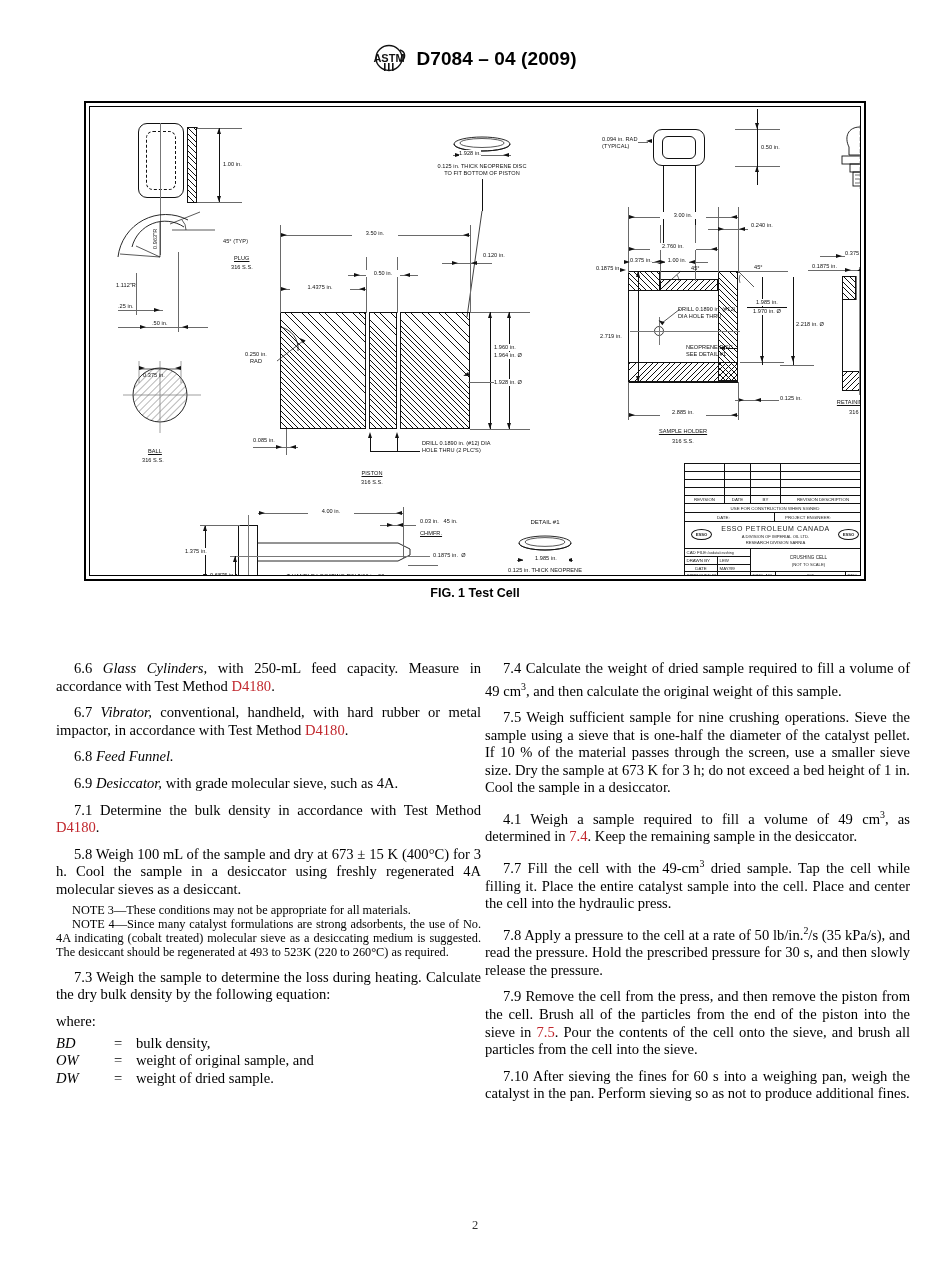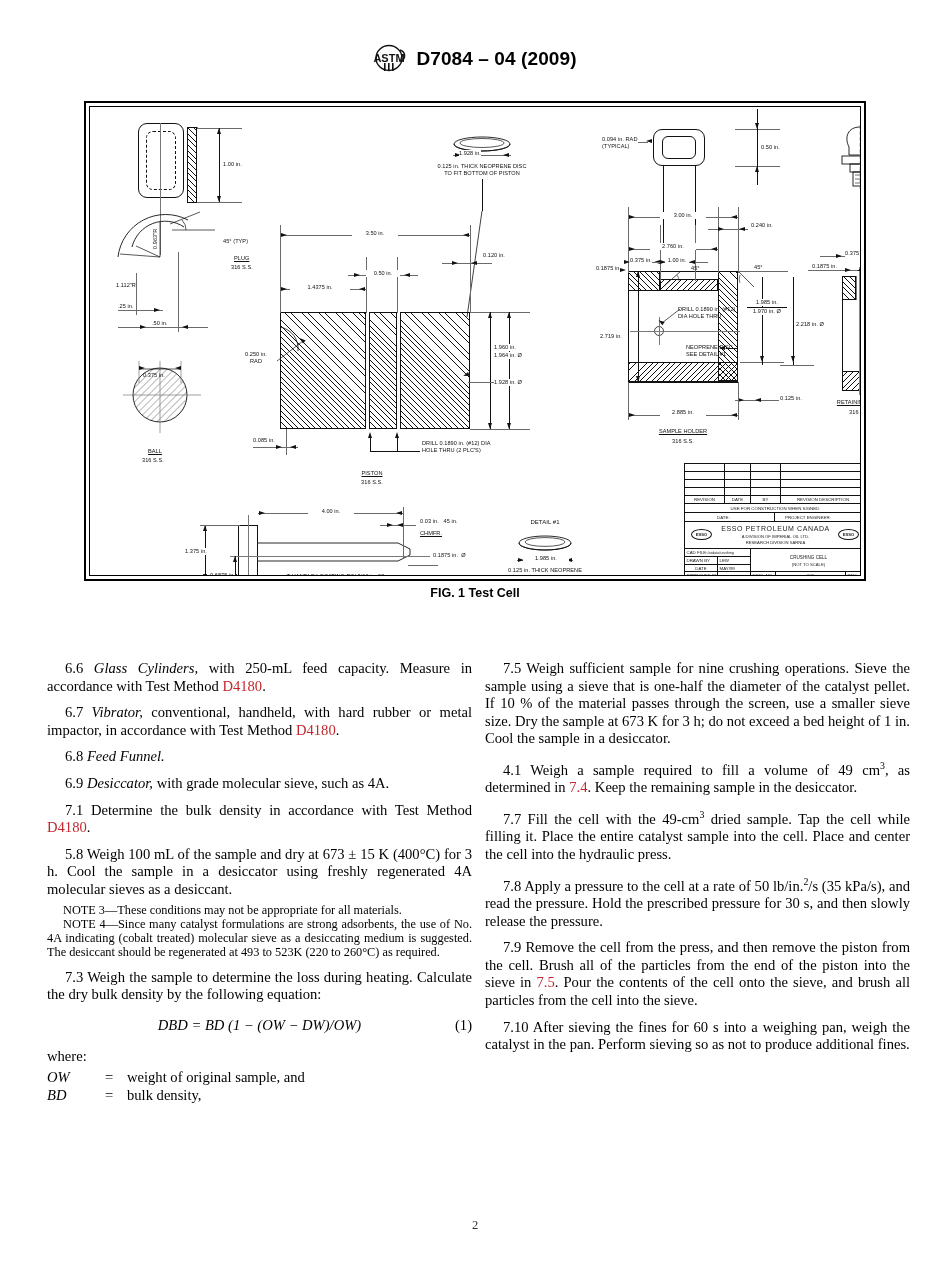--- a/index.html
+++ b/index.html
@@ -147,21 +147,21 @@
 
   
   .col {
     position: absolute;
     top: 660px;
     width: 425px;
     font-size: 14.6px;
     line-height: 17.6px;
     text-align: justify;
   }
-  .col-left { left: 47px; }
+  .col-left { left: 56px; }
   .col-right { left: 485px; }
   p { margin: 0; }
   .para {
     text-indent: 18px;
     margin-bottom: 9px;
     text-align: justify;
   }
   .para.tight { margin-bottom: 0; }
   .heading {
     font-weight: bold;
@@ -672,45 +672,49 @@
     </p>
 
     <p class="note">
       <span class="nlab">NOTE</span><span> 4—Since many catalyst formulations are strong adsorbents, the use of No. 4A indicating (cobalt treated) molecular sieve as a desiccating medium is suggested. The desiccant should be regenerated at 493 to 523K (220 to 260°C) as required.</span>
     </p>
 
     <p class="para" style="margin-top:9px;">
       <span>7.3</span><span> Weigh the sample to determine the loss during heating. Calculate the dry bulk density by the following equation:</span>
     </p>
 
-    <div class="eqn">
-      <span>DBD = BD (1 − (OW − DW)/OW)</span>
-      <span class="num">(1)</span>
-    </div>
 
     <p class="where">where:</p>
 
     <table class="deflist">
       <tbody>
+      <tr>
+        <td class="sym">BD</td>
+        <td class="eq">=</td>
+        <td>bulk density,</td>
+      </tr>
       <tr>
         <td class="sym">OW</td>
         <td class="eq">=</td>
         <td>weight of original sample, and</td>
       </tr>
       <tr>
-        <td class="sym">BD</td>
+        <td class="sym">DW</td>
         <td class="eq">=</td>
-        <td>bulk density,</td>
+        <td>weight of dried sample.</td>
       </tr>
     </tbody>
       </table>
   </div>
 
   <div class="col col-right">
 
+    <p class="para">
+      <span>7.4</span><span> Calculate the weight of dried sample required to fill a volume of 49 cm</span><span class="sup">3</span><span>, and then calculate the original weight of this sample.</span>
+    </p>
 
     <p class="para">
       <span>7.5</span><span> Weigh sufficient sample for nine crushing operations. Sieve the sample using a sieve that is one-half the diameter of the catalyst pellet. If 10 % of the material passes through the screen, use a smaller sieve size. Dry the sample at 673 K for 3 h; do not exceed a bed height of 1 in. Cool the sample in a desiccator.</span>
     </p>
 
     <p class="para">
       <span>4.1</span><span> Weigh a sample required to fill a volume of 49 cm</span><span class="sup">3</span><span>, as determined in </span><span class="ref">7.4</span><span>. Keep the remaining sample in the desiccator.</span>
     </p>
 
     <p class="para">

